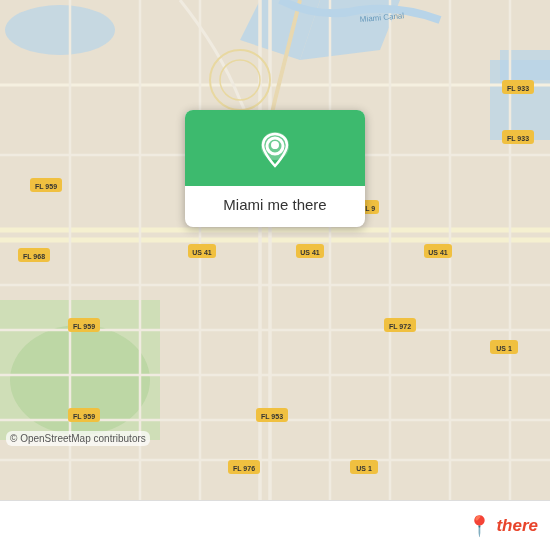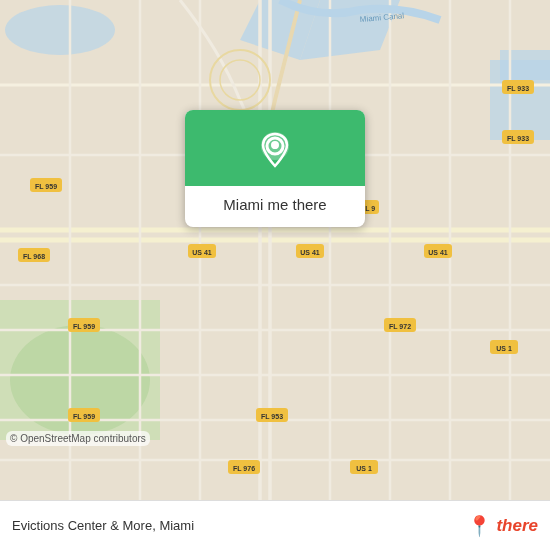--- a/index.html
+++ b/index.html
@@ -240,18 +240,17 @@
     <div class="popup-label">Miami me there</div>
     <div class="popup-tail"></div>
   </div>
 
   <div class="attribution">
     <span>© OpenStreetMap contributors</span>
   </div>
 </div>
 
 <div id="bottom-bar">
-  <span class="bottom-location">Evictions Center &amp; More, Miami</span>
   <div class="moovit-logo">
     <span class="moovit-pin">📍</span>
     <span class="moovit-text">there</span>
   </div>
 </div>
 
 </body></html>

